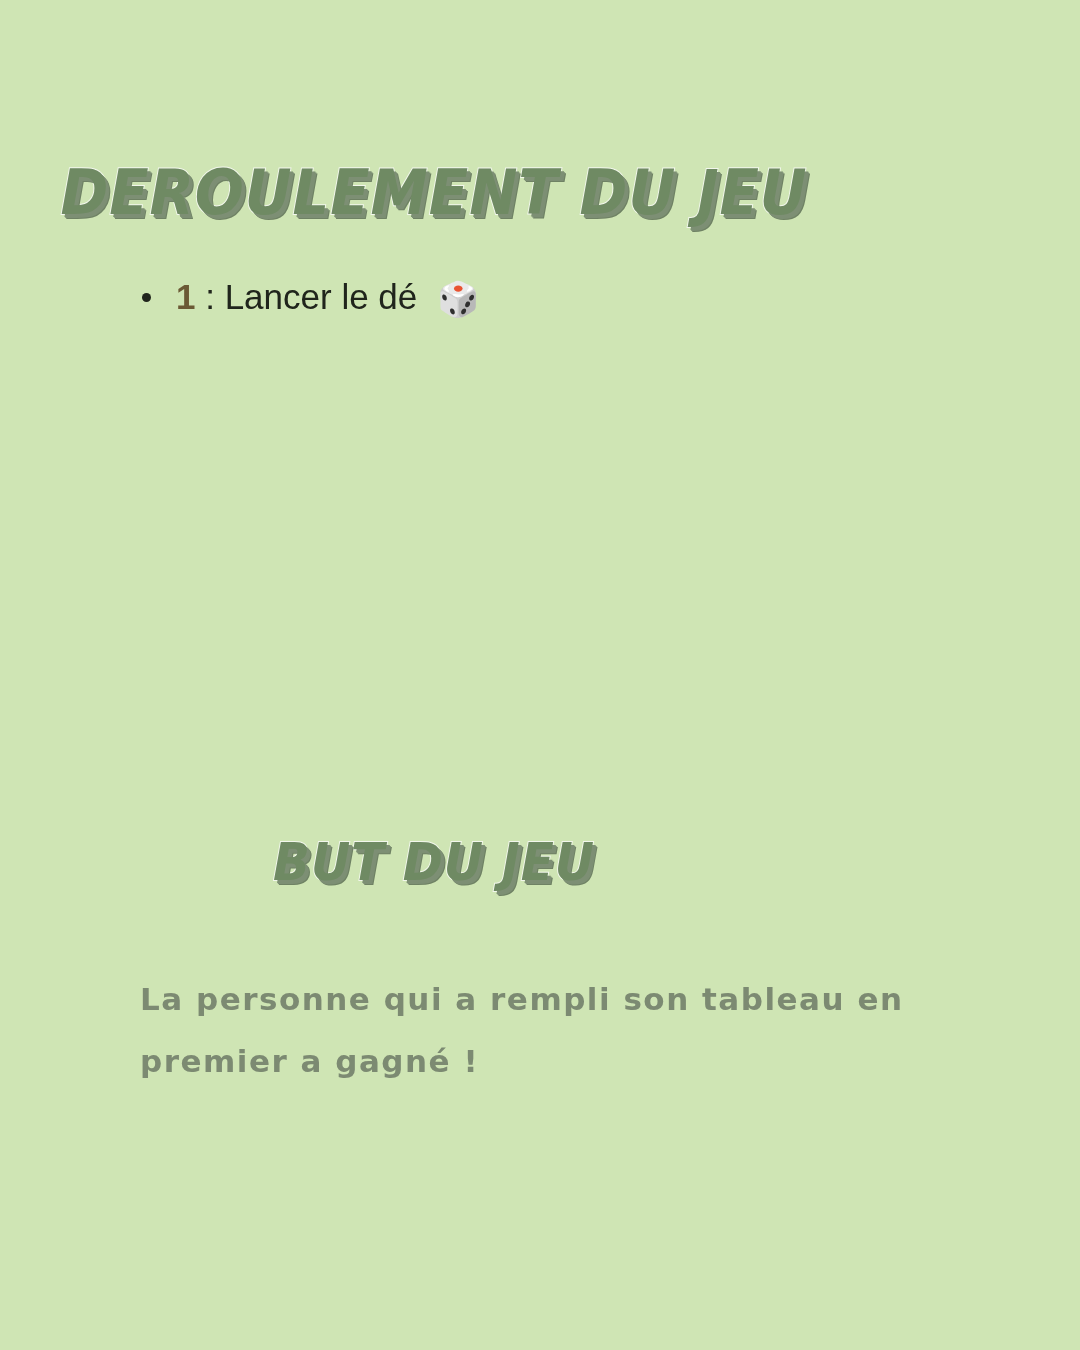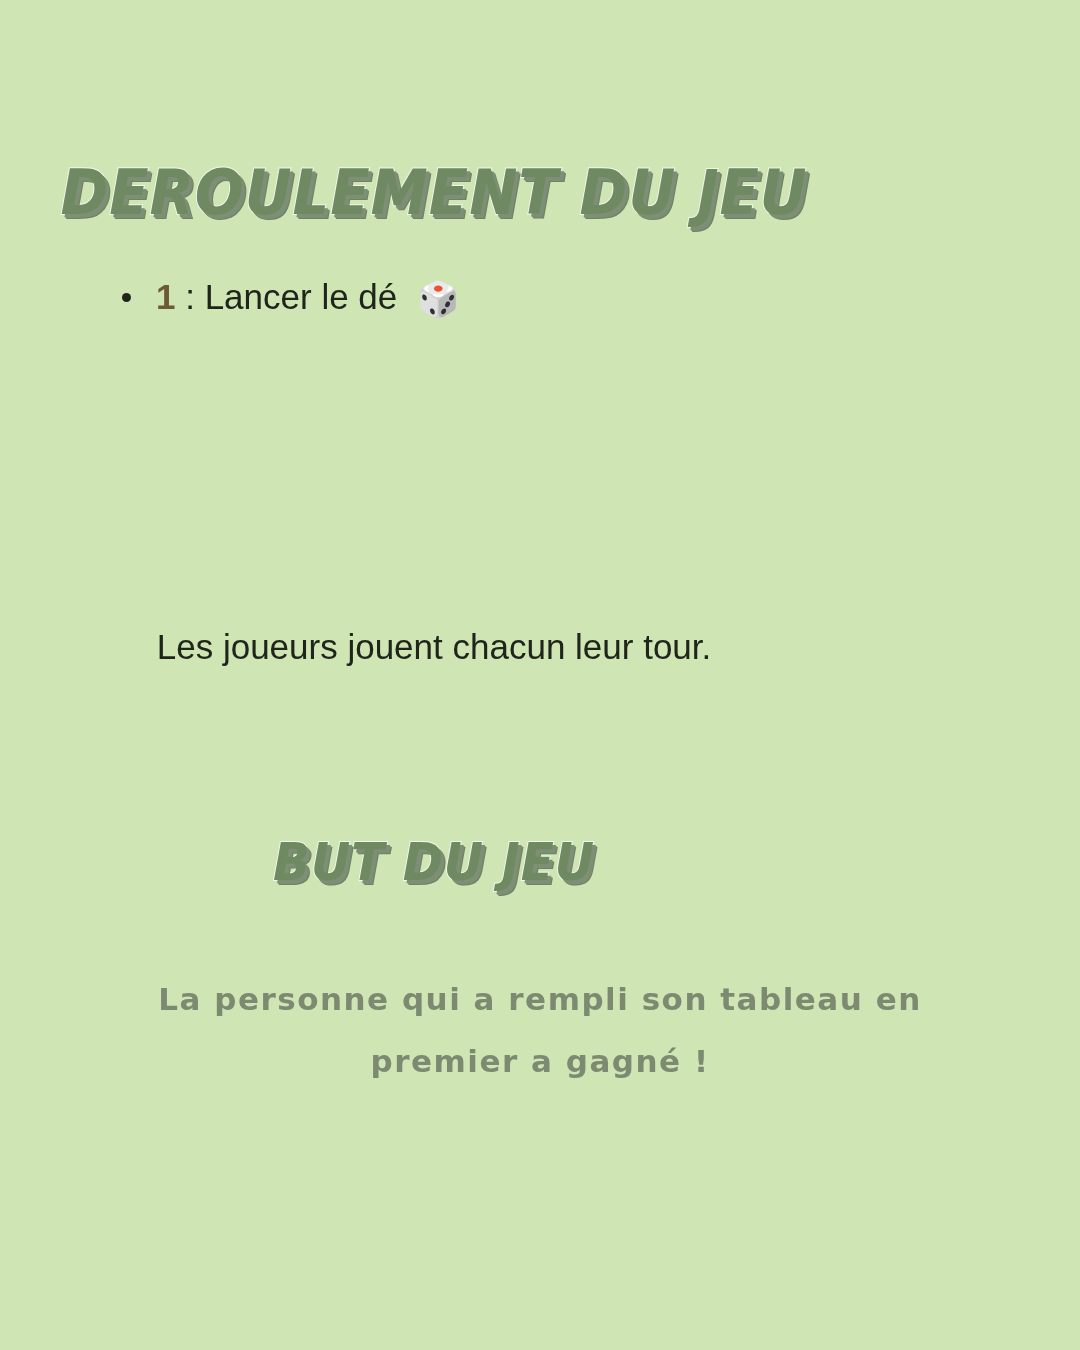--- a/index.html
+++ b/index.html
@@ -54,21 +54,21 @@
     position: absolute;
     left: 0;
     right: 0;
     top: 800px;
   }
 
   
   .rules {
     position: absolute;
     top: 272px;
-    left: 110px;
+    left: 130px;
     width: 860px;
     margin: 0;
     padding: 0;
     list-style: none;
     color: #20251c;
     font-size: 35px;
     line-height: 1.40;
   }
   .rules li {
     display: block;
@@ -108,21 +108,21 @@
     font-size: 35px;
     color: #20251c;
   }
 
   
   #goal-text {
     position: absolute;
     top: 968px;
     left: 140px;
     width: 800px;
-    text-align: center;
+    text-align: left;
     font-family: "DejaVu Sans", sans-serif;
     font-size: 31px;
     font-weight: bold;
     letter-spacing: 1.5px;
     line-height: 2.0;
     color: #7c8a72;
   }
 </style>
 </head>
 <body>
@@ -132,19 +132,18 @@
   <h1 class="heading" id="heading-deroulement">DEROULEMENT DU JEU</h1>
 
   <ul class="rules">
     <li>
       <span class="num">1</span>
       <span>: Lancer le dé</span>
       <span class="dice">🎲</span>
     </li>
   </ul>
 
-  <div id="turn-note">Les joueurs jouent chacun leur tour.</div>
 
   <h1 class="heading" id="heading-but">BUT DU JEU</h1>
 
   <div id="goal-text">La personne qui a rempli son tableau en premier a gagné !</div>
 
 </div>
 
 </body></html>

